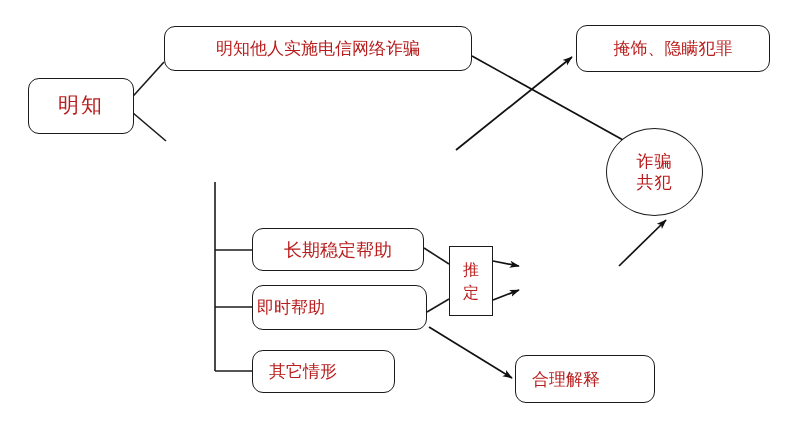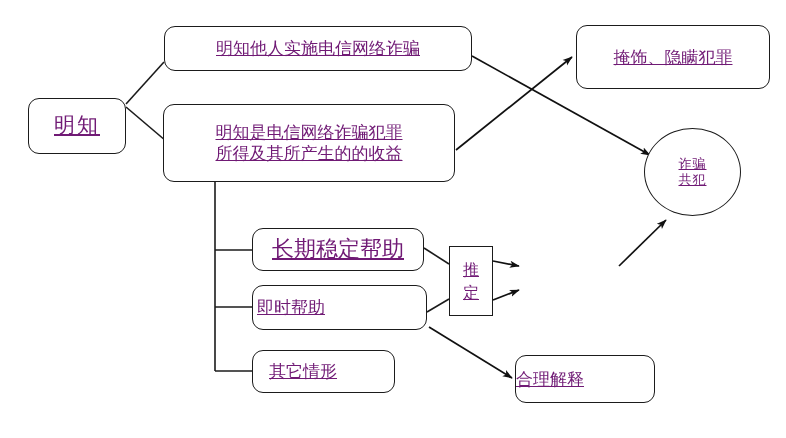--- a/index.html
+++ b/index.html
@@ -23,41 +23,40 @@
     height: 438px;
   }
   .node {
     position: absolute;
     box-sizing: border-box;
     display: flex;
     align-items: center;
     justify-content: center;
     background: #ffffff;
     border: 1.6px solid #1b1b1b;
-    color: #701a75;
+    color: #b91c1c;
     text-align: center;
     line-height: 1.22;
     white-space: pre-line;
     z-index: 2;
-    text-decoration: underline;
   }
   .rounded { border-radius: 11px; }
   .sharp   { border-radius: 0; }
   .ellipse { border-radius: 50%; }
-  .n-mingzhi   { left: 28px;  top: 78px;  width: 98px;  height: 56px;  font-size: 21px; letter-spacing: 2px; margin-top: 20px; }
+  .n-mingzhi   { left: 28px;  top: 78px;  width: 106px;  height: 56px;  font-size: 21px; letter-spacing: 2px; }
   .n-branch1   { left: 164px; top: 26px;  width: 308px; height: 45px;  font-size: 17px; }
   .n-branch2   { left: 163px; top: 104px; width: 292px; height: 78px;  font-size: 17px; }
-  .n-conceal   { left: 576px; top: 25px;  width: 194px; height: 64px;  font-size: 17px; }
-  .n-accomplice{ left: 644px; top: 128px; width: 97px;  height: 88px;  font-size: 13px; letter-spacing: 1px; }
-  .n-longterm  { left: 252px; top: 228px; width: 172px; height: 43px;  font-size: 22px; }
+  .n-conceal   { left: 576px; top: 25px;  width: 194px; height: 47px;  font-size: 17px; }
+  .n-accomplice{ left: 606px; top: 128px; width: 97px;  height: 88px;  font-size: 17px; letter-spacing: 1px; }
+  .n-longterm  { left: 252px; top: 228px; width: 172px; height: 43px;  font-size: 18px; }
   .n-instant   { left: 252px; top: 285px; width: 175px; height: 45px;  font-size: 17px; justify-content: flex-start; padding-left: 4px; }
   .n-other     { left: 252px; top: 350px; width: 143px; height: 43px;  font-size: 17px; justify-content: flex-start; padding-left: 16px; }
   .n-presume   { left: 449px; top: 246px; width: 44px;  height: 70px;  font-size: 16px; line-height: 1.45; }
   .n-conspire  { left: 522px; top: 249px; width: 98px;  height: 56px;  font-size: 21px; letter-spacing: 2px; }
-  .n-explain   { left: 515px; top: 355px; width: 140px; height: 48px;  font-size: 17px; justify-content: flex-start; }
+  .n-explain   { left: 515px; top: 355px; width: 140px; height: 48px;  font-size: 17px; justify-content: flex-start; padding-left: 16px; }
 </style>
 </head>
 <body>
 
 <div id="canvas">
 
   <svg id="edges" viewBox="0 0 786 438" xmlns="http://www.w3.org/2000/svg">
     <defs>
       <marker id="ah" markerWidth="11" markerHeight="11" refX="9.2" refY="4" orient="auto" markerUnits="userSpaceOnUse">
         <path d="M0,0.4 L10,4 L0,7.6 L2.3,4 Z" fill="#111111"></path>
@@ -82,22 +81,20 @@
       <path d="M456,150 L572,57"></path>
       <path d="M493,261 L519,266"></path>
       <path d="M493,300 L519,290"></path>
       <path d="M429,327 L512,378"></path>
       <path d="M619,266 L666,220"></path>
     </g>
   </svg>
 
   <div class="node rounded n-mingzhi">明知</div>
   <div class="node rounded n-branch1">明知他人实施电信网络诈骗</div>
-  <div class="node rounded n-branch2">明知是电信网络诈骗犯罪
-所得及其所产生的的收益</div>
   <div class="node rounded n-conceal">掩饰、隐瞒犯罪</div>
   <div class="node ellipse n-accomplice">诈骗
 共犯</div>
   <div class="node rounded n-longterm">长期稳定帮助</div>
   <div class="node rounded n-instant">即时帮助</div>
   <div class="node rounded n-other">其它情形</div>
   <div class="node sharp n-presume">推
 定</div>
   <div class="node rounded n-explain">合理解释</div>
 

